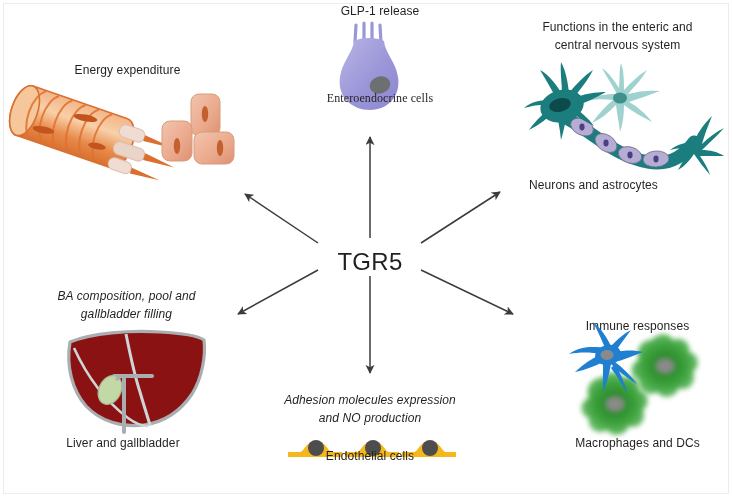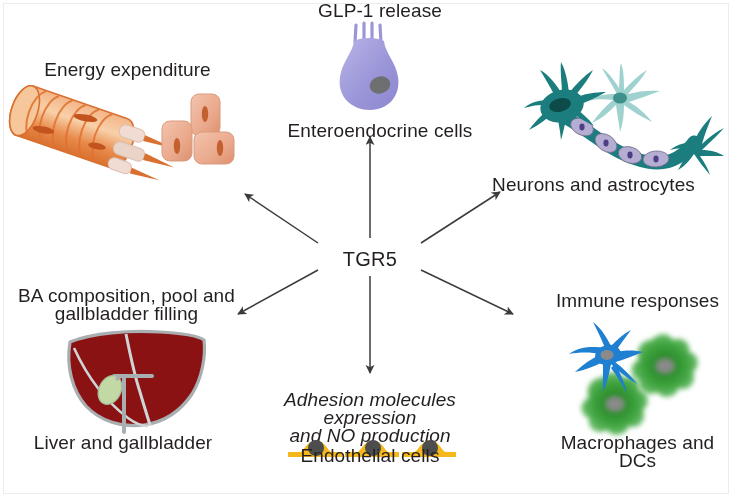--- a/index.html
+++ b/index.html
@@ -22,30 +22,30 @@
     left:3px;top:3px;
     width:726px;height:491px;
     border:1px solid #ececec;
     box-sizing:border-box;
     pointer-events:none;
   }
   .lbl{
     position:absolute;
     text-align:center;
     color:#231f20;
-    font-size:19px;
+    font-size:12px;
     line-height:18px;
     letter-spacing:0.1px;
     white-space:pre-line;
   }
   .hub{
     position:absolute;
     text-align:center;
     color:#231f20;
-    font-size:20px;
+    font-size:24px;
     letter-spacing:0.3px;
   }
   .art{position:absolute;}
   svg{display:block;overflow:visible;}
   #arrows{position:absolute;left:0;top:0;width:732px;height:497px;}
 </style>
 </head>
 <body>
 
 <div id="figure">
@@ -85,21 +85,21 @@
         <line x1="22" y1="3" x2="21" y2="20"></line>
         <line x1="30" y1="1" x2="30" y2="19"></line>
         <line x1="38" y1="1" x2="38" y2="19"></line>
         <line x1="46" y1="3" x2="47" y2="21"></line>
       </g>
       <path d="M20,19 C19,30 8,40 6,55 C3,75 18,88 36,88 C54,88 67,74 64,55 C62,40 51,31 50,19 C43,15 27,15 20,19 Z" fill="url(#eeGrad)"></path>
       <ellipse cx="46" cy="63" rx="10.5" ry="8.5" fill="#6e6f71" transform="rotate(-18 46 63)"></ellipse>
     </svg>
   </div>
 
-  <div class="lbl" style="left:280px;top:122px;width:200px;">Enteroendocrine cells</div>
+  <div class="lbl" style="left:280px;top:89px;width:200px;font-family:Liberation Serif, serif;">Enteroendocrine cells</div>
 
   <div class="lbl" style="left:20px;top:61px;width:215px;">Energy expenditure</div>
 
   <div class="art" style="left:4px;top:88px;">
     <svg width="240" height="92" viewBox="0 0 240 92">
       <defs>
         <linearGradient id="mus" x1="0" y1="0" x2="0" y2="1">
           <stop offset="0%" stop-color="#f3b587"></stop>
           <stop offset="35%" stop-color="#f8d0a9"></stop>
           <stop offset="70%" stop-color="#e88a4a"></stop>
@@ -142,20 +142,22 @@
         <ellipse cx="201" cy="26" rx="3.2" ry="8" fill="#c2612f"></ellipse>
         <rect x="158" y="33" width="30" height="40" rx="8" fill="url(#bat)" stroke="#d99b7c" stroke-width="1"></rect>
         <ellipse cx="173" cy="58" rx="3.2" ry="8" fill="#c2612f"></ellipse>
         <rect x="190" y="44" width="40" height="32" rx="8" fill="url(#bat)" stroke="#d99b7c" stroke-width="1"></rect>
         <ellipse cx="216" cy="60" rx="3.2" ry="8" fill="#c2612f"></ellipse>
       </g>
     </svg>
   </div>
 
 
+  <div class="lbl" style="left:505px;top:18px;width:225px;">Functions in the enteric and
+central nervous system</div>
 
   <div class="art" style="left:518px;top:58px;">
     <svg width="206" height="118" viewBox="0 0 206 118">
 
       <g fill="#9fd2cf">
         <path d="M100,38 C94,26 88,18 84,10 C90,14 96,22 101,30 C102,21 101,12 103,5 C106,13 106,24 106,32
                  C113,24 121,17 129,12 C124,21 116,29 110,36 C121,33 132,32 142,33 C131,37 120,41 111,44
                  C120,49 128,56 134,64 C124,59 114,53 106,47 C106,56 105,66 102,74 C101,65 99,56 98,47
                  C91,54 83,61 74,65 C80,56 88,48 95,42 C86,41 77,41 69,43 C77,37 89,36 98,36 Z"></path>
         <ellipse cx="102" cy="40" rx="7" ry="5.6" fill="#3f8f8a"></ellipse>
@@ -195,21 +197,21 @@
                  C192,92 200,94 206,98 C198,98 188,98 182,98
                  C186,104 190,110 192,117 C186,110 180,102 176,96
                  C172,102 167,108 160,112 C164,104 170,96 174,90
                  C167,90 159,90 152,92 C159,86 170,84 176,84 Z"></path>
       </g>
     </svg>
   </div>
 
   <div class="lbl" style="left:481px;top:176px;width:225px;">Neurons and astrocytes</div>
 
-  <div class="lbl" style="left:14px;top:287px;width:225px;">BA composition, pool and
+  <div class="lbl" style="left:14px;top:287px;width:225px;font-style:italic;">BA composition, pool and
 gallbladder filling</div>
 
   <div class="art" style="left:52px;top:326px;">
     <svg width="160" height="115" viewBox="0 0 160 115">
 
       <path d="M18,16 C40,7 78,4 108,6 C128,7 146,10 152,14
                C154,30 150,52 140,68 C128,86 112,96 92,99
                C70,102 48,95 34,80 C20,64 14,40 18,16 Z" fill="#8b1212" stroke="#a9aeb1" stroke-width="3.2" stroke-linejoin="round"></path>
 
       <path d="M74,8 C78,28 82,48 88,66 C92,80 96,92 98,99" stroke="#cfd4d6" stroke-width="3" fill="none"></path>
@@ -242,21 +244,21 @@
       </g>
       <g>
         <path d="M116,20 L128,20 C132,20 134,9 144,9 C154,9 156,20 160,20 L170,20 L170,25 L116,25 Z" fill="#f5b81c"></path>
         <circle cx="144" cy="16" r="8" fill="#4d4d4d"></circle>
       </g>
     </svg>
   </div>
 
   <div class="lbl" style="left:270px;top:447px;width:200px;">Endothelial cells</div>
 
-  <div class="lbl" style="left:545px;top:292px;width:185px;">Immune responses</div>
+  <div class="lbl" style="left:545px;top:317px;width:185px;">Immune responses</div>
 
   <div class="art" style="left:565px;top:322px;">
     <svg width="140" height="115" viewBox="0 0 140 115">
       <defs>
         <filter id="soft" x="-30%" y="-30%" width="160%" height="160%">
           <feGaussianBlur stdDeviation="2.6"></feGaussianBlur>
         </filter>
         <radialGradient id="macG" cx="50%" cy="50%" r="55%">
           <stop offset="0%" stop-color="#1f7a1f"></stop>
           <stop offset="60%" stop-color="#3da33d"></stop>

